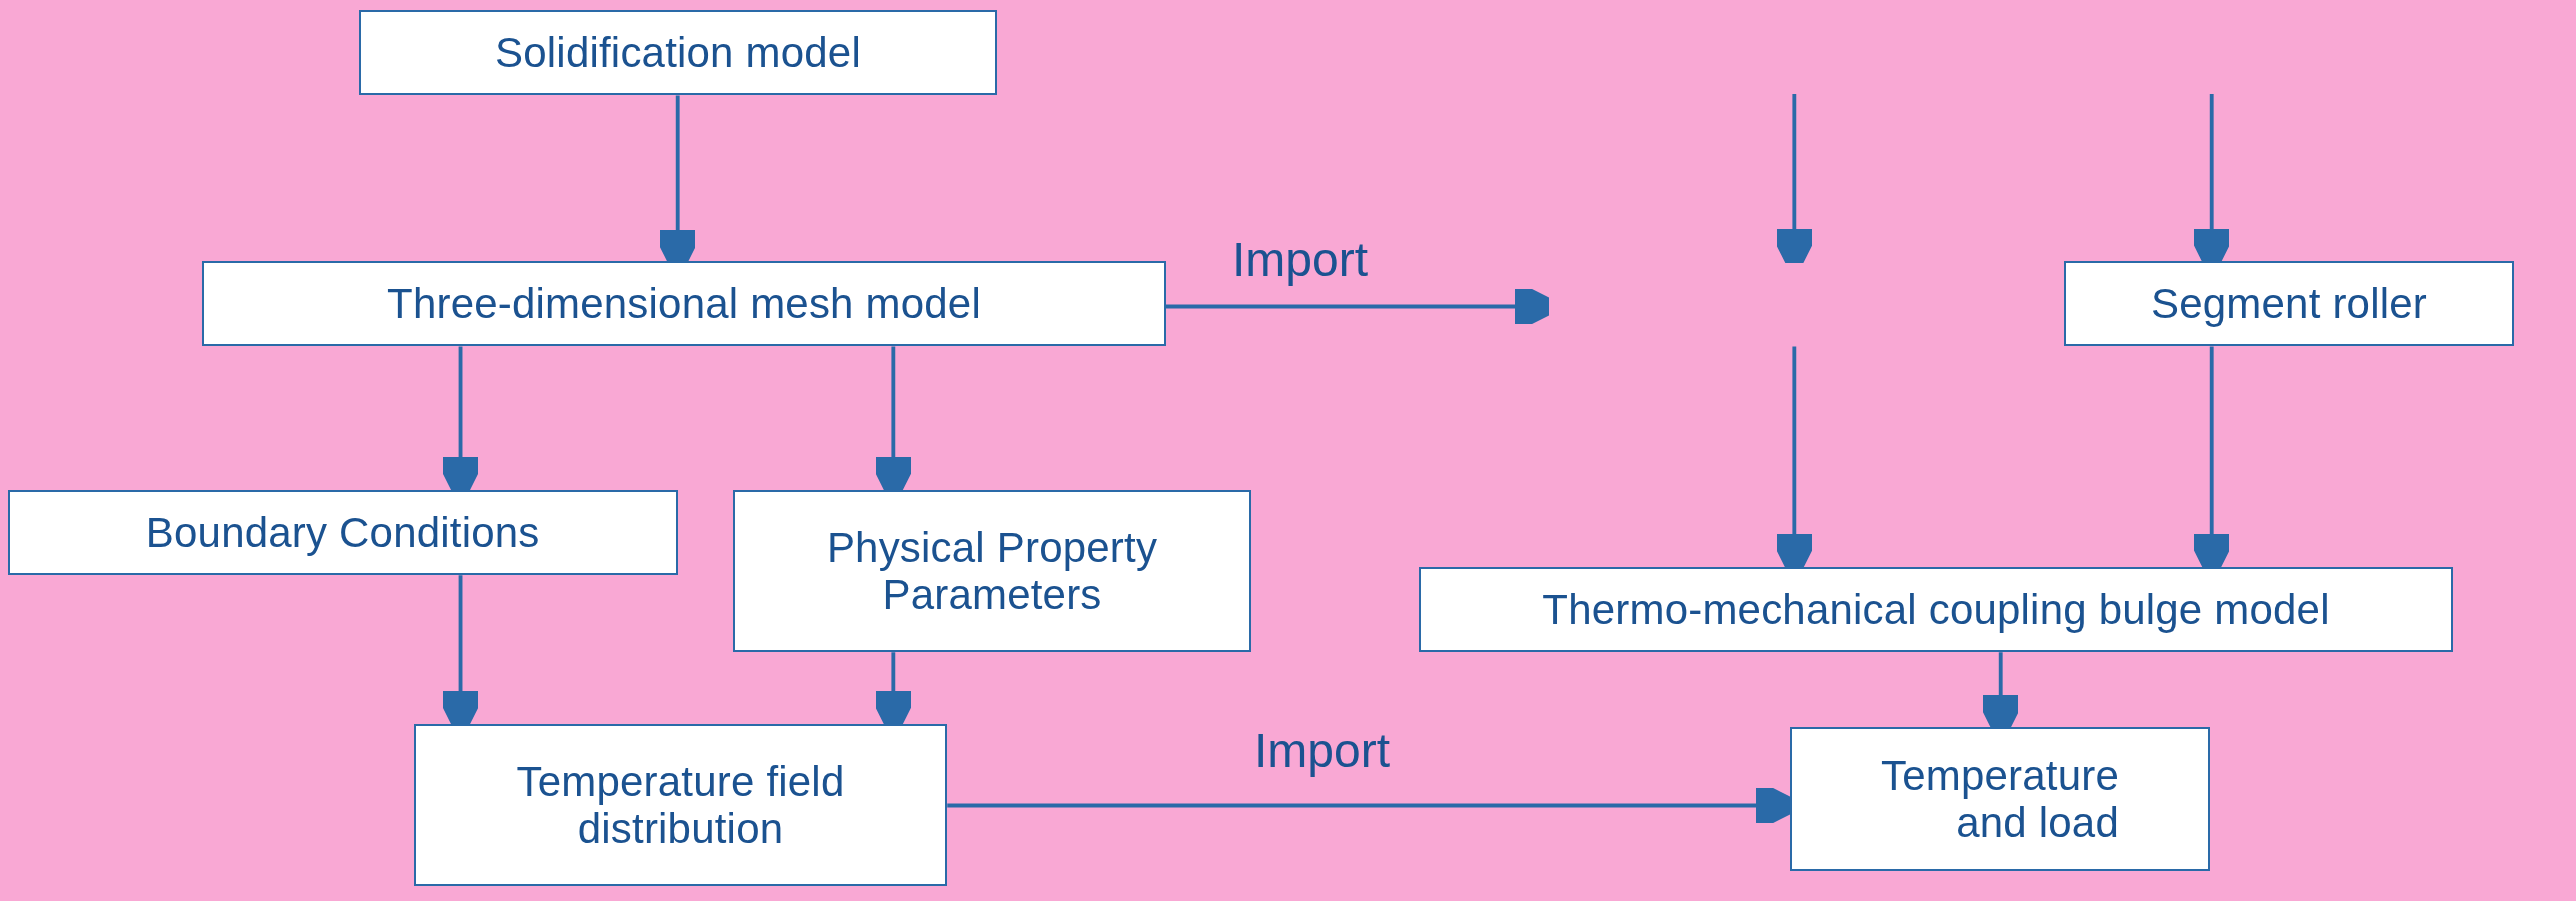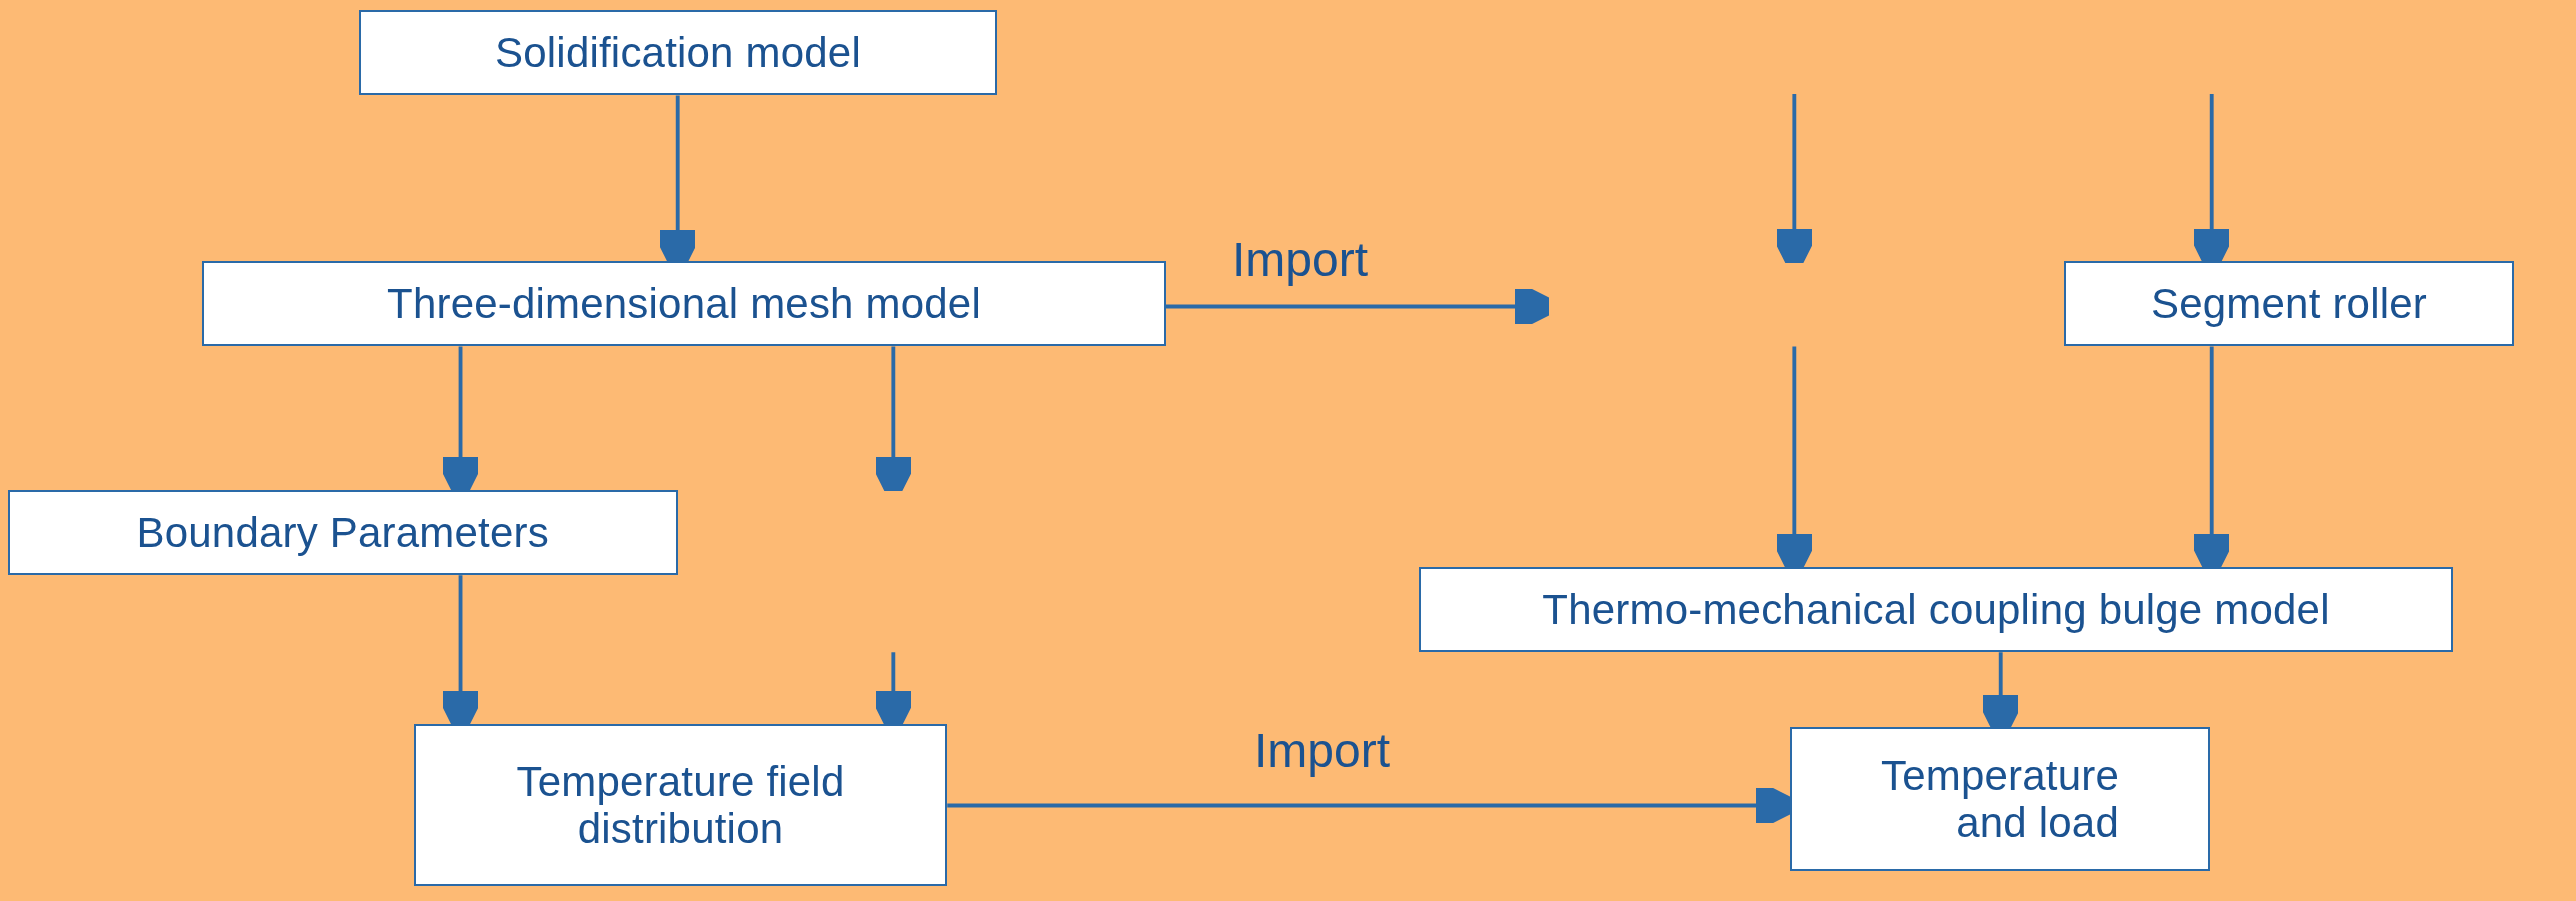--- a/index.html
+++ b/index.html
@@ -4,21 +4,21 @@
 <style>
   html, body {
     margin: 0;
     padding: 0;
     background: #ffffff;
   }
   #canvas {
     position: relative;
     width: 2576px;
     height: 901px;
-    background: #fdba74;
+    background: #f9a8d4;
     font-family: "Liberation Sans", sans-serif;
     overflow: hidden;
   }
   .node {
     position: absolute;
     box-sizing: border-box;
     border: 2.3px solid #2a6aa8;
     background: #ffffff;
     color: #1b5290;
     display: flex;
@@ -87,22 +87,24 @@
 
     <line x1="2598" y1="847" x2="2598" y2="940" marker-end="url(#arrowhead)"></line>
 
     <line x1="1230" y1="1046" x2="2317" y2="1046" marker-end="url(#arrowhead)"></line>
   </svg>
 
   <div class="node" style="left:359px; top:10px; width:638px; height:85px;">Solidification model</div>
 
   <div class="node" style="left:202px; top:261px; width:964px; height:85px;">Three-dimensional mesh model</div>
 
-  <div class="node" style="left:7.7px; top:490px; width:670px; height:85px;">Boundary Parameters</div>
+  <div class="node" style="left:7.7px; top:490px; width:670px; height:85px;">Boundary Conditions</div>
 
+  <div class="node" style="left:733px; top:490px; width:518px; height:162px;">Physical Property
+Parameters</div>
 
   <div class="node" style="left:414px; top:724px; width:533px; height:162px;">Temperature field
 distribution</div>
 
 
 
   <div class="node" style="left:2064px; top:261px; width:450px; height:85px;">Segment roller</div>
 
   <div class="node" style="left:1419px; top:567px; width:1034px; height:85px;">Thermo-mechanical coupling bulge model</div>
 

